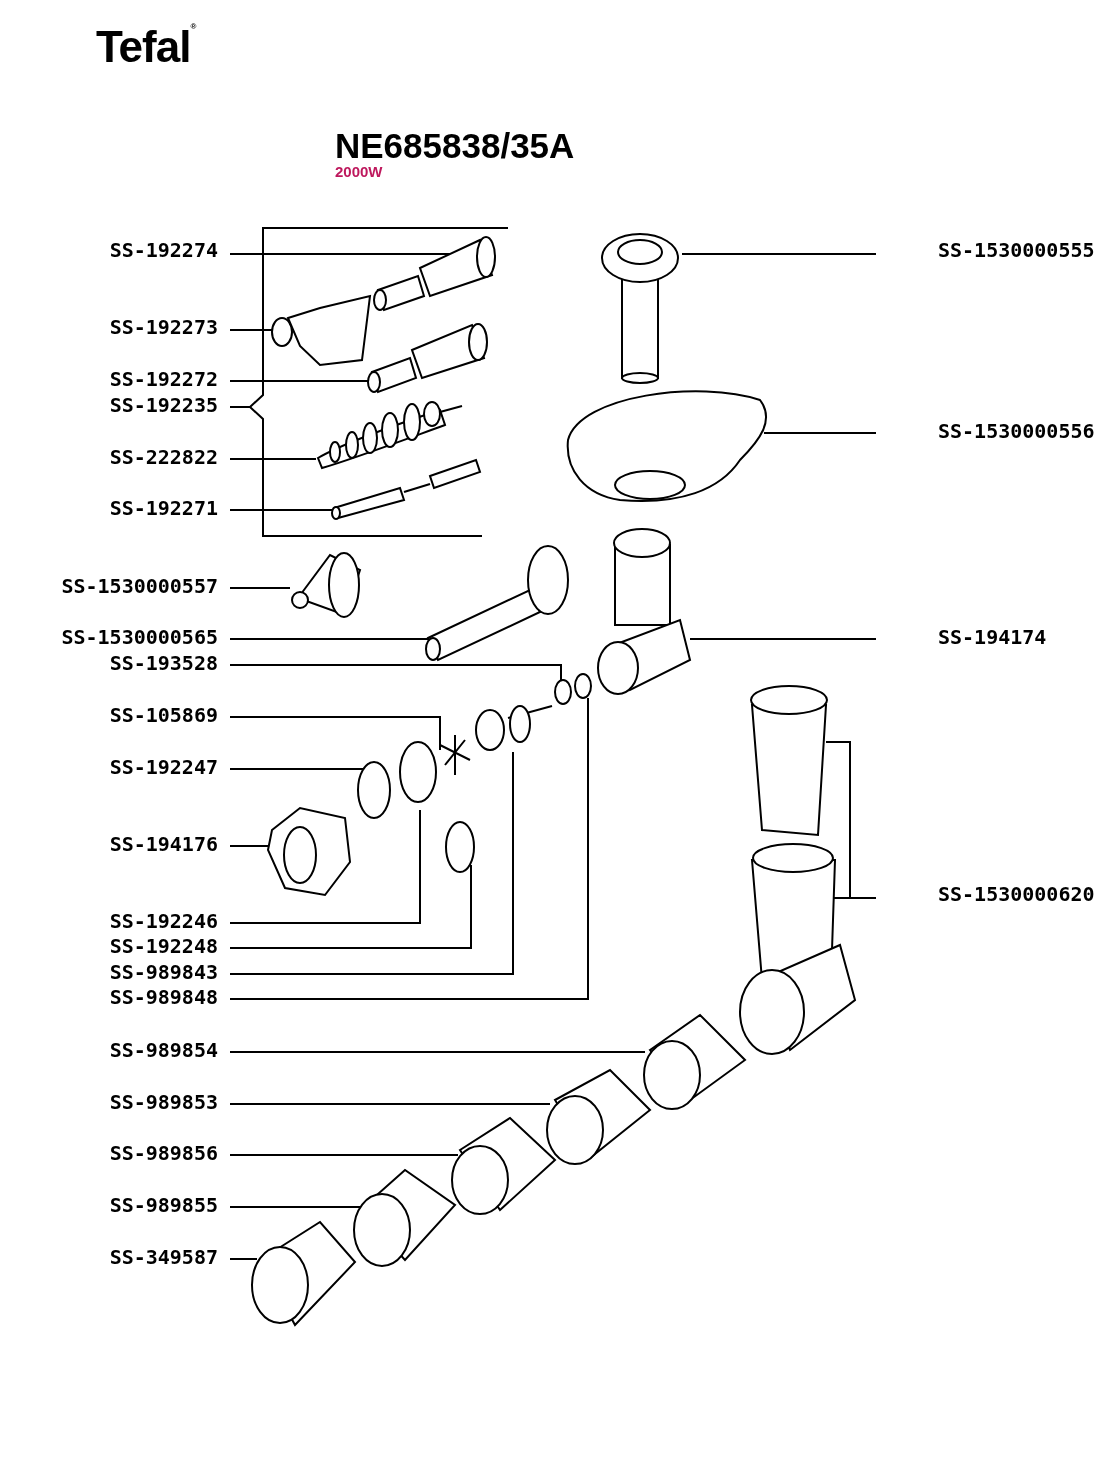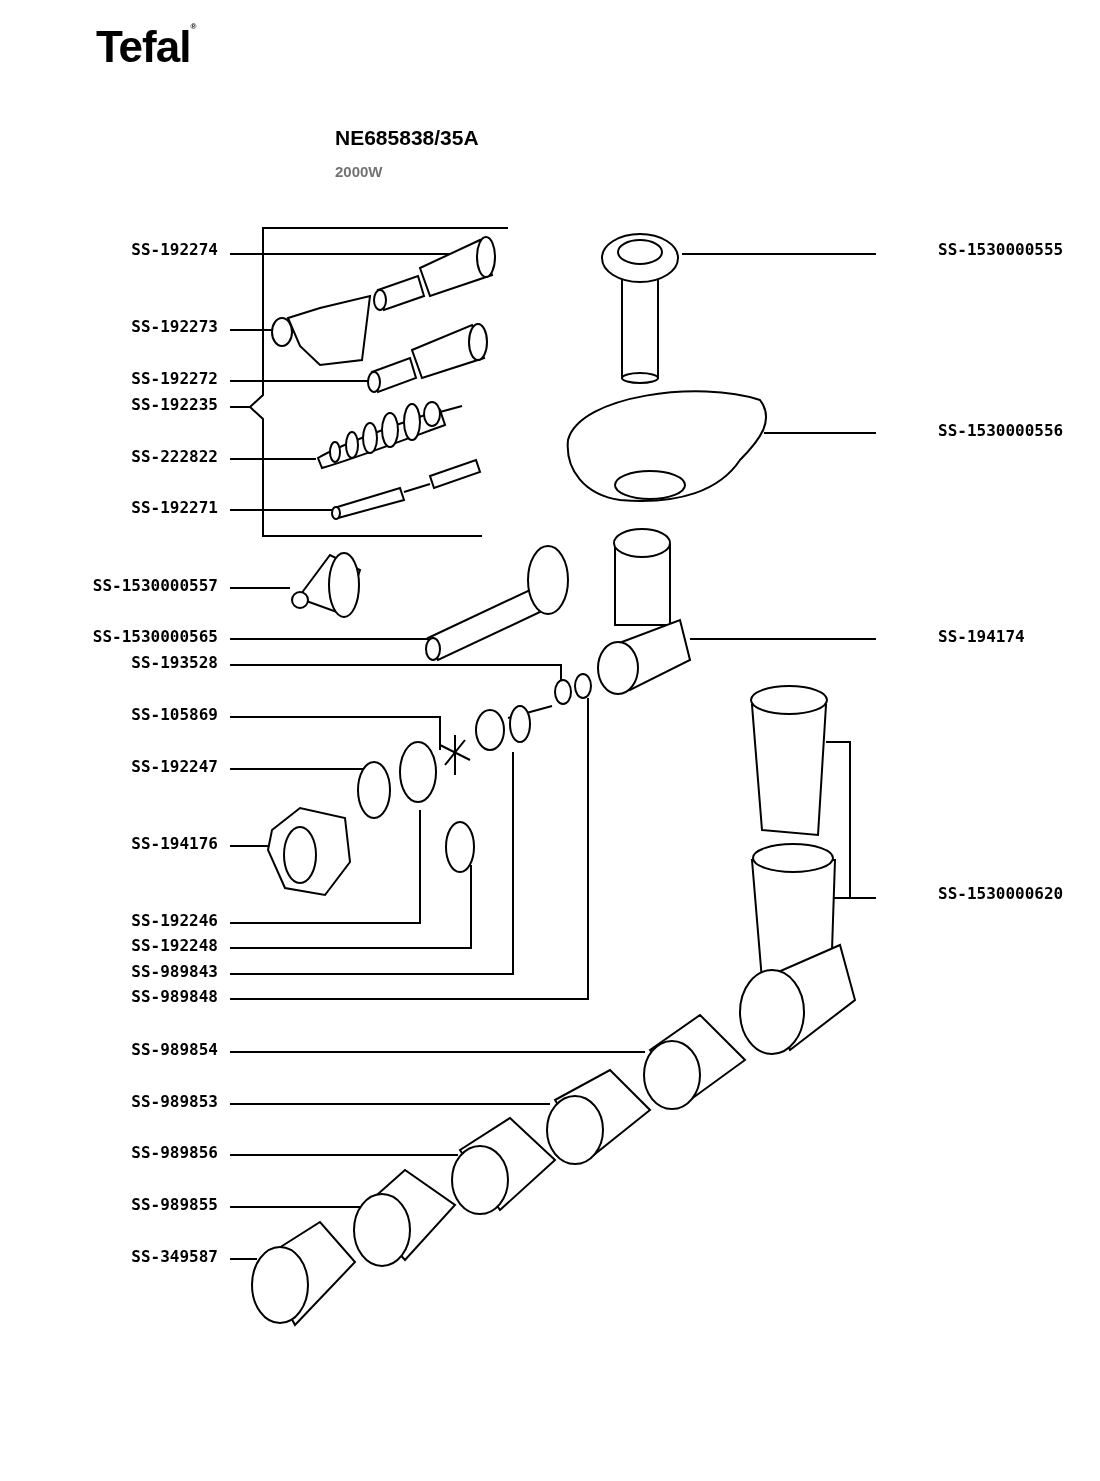--- a/index.html
+++ b/index.html
@@ -1,21 +1,21 @@
 <!DOCTYPE html>
 <html><head>
 <meta charset="utf-8">
 <style>
   html, body { margin: 0; padding: 0; background: #ffffff; }
   body { width: 1100px; height: 1481px; position: relative; overflow: hidden; font-family: "Liberation Sans", sans-serif; }
   .brand { position: absolute; left: 96px; top: 22px; font-family: "Liberation Sans", sans-serif; font-weight: bold; font-size: 44px; letter-spacing: -1px; color: #000; }
   .brand sup { font-size: 8px; vertical-align: top; }
-  .model { position: absolute; left: 335px; top: 126px; font-family: "Liberation Sans", sans-serif; font-weight: bold; font-size: 21px; color: #000; }
-  .power { position: absolute; left: 335px; top: 163px; font-family: "Liberation Sans", sans-serif; font-weight: bold; font-size: 15px; color: #737373; }
-  .lbl { position: absolute; font-family: "DejaVu Sans Mono", monospace; font-weight: bold; font-size: 16px; color: #000; line-height: 18px; white-space: nowrap; }
+  .model { position: absolute; left: 335px; top: 126px; font-family: "Liberation Sans", sans-serif; font-weight: bold; font-size: 35px; color: #000; }
+  .power { position: absolute; left: 335px; top: 163px; font-family: "Liberation Sans", sans-serif; font-weight: bold; font-size: 15px; color: #be185d; }
+  .lbl { position: absolute; font-family: "DejaVu Sans Mono", monospace; font-weight: bold; font-size: 20px; color: #000; line-height: 18px; white-space: nowrap; }
   .lbl.l { right: 882px; }
   .lbl.r { left: 890px; margin-left: 48px; }
   svg#diagram { position: absolute; left: 0; top: 0; }
   svg#diagram * { vector-effect: non-scaling-stroke; }
 </style>
 </head>
 <body>
 
 <div class="brand"><span>Tefal</span><sup>®</sup></div>
 <div class="model">NE685838/35A</div>

